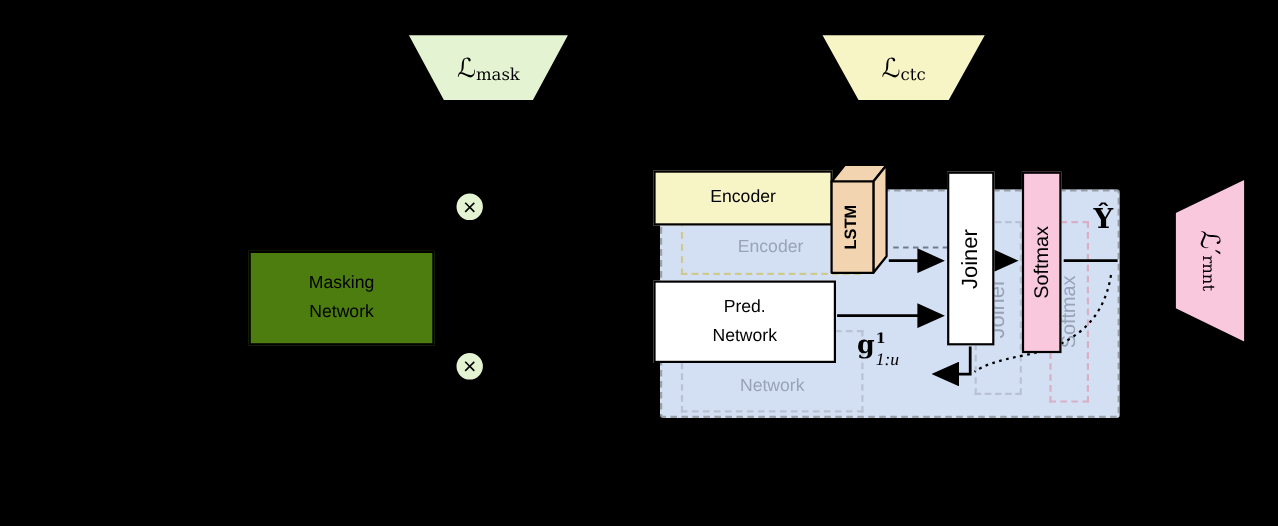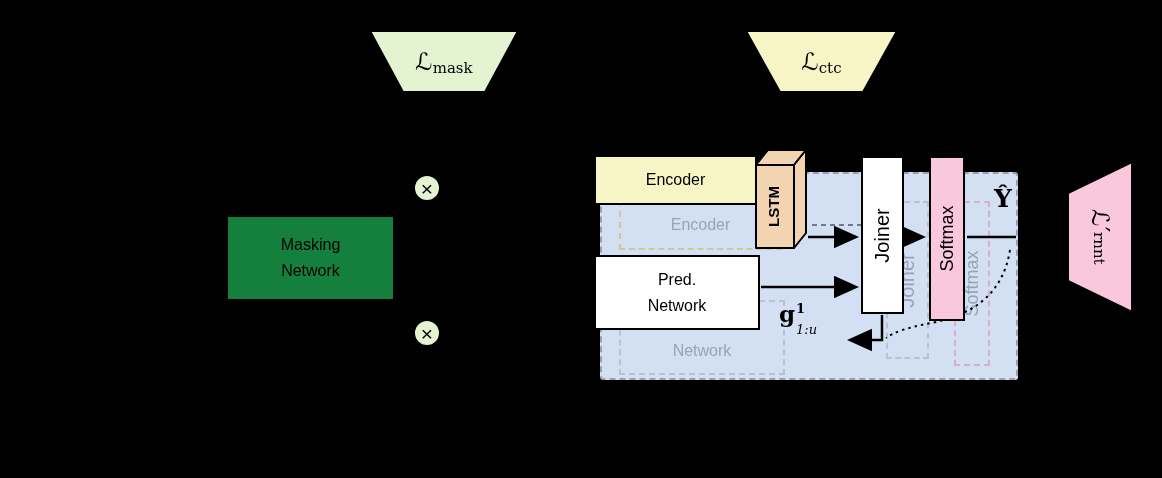--- a/index.html
+++ b/index.html
@@ -44,21 +44,21 @@
     position:absolute; font-family:"DejaVu Serif","DejaVu Sans",serif;
     font-weight:bold; font-size:25px; color:#000; z-index:5;
   }
   .gvec {
     position:absolute; display:inline-flex; align-items:flex-start;
     color:#000; z-index:5; font-family:"DejaVu Serif","DejaVu Sans",serif;
   }
   .gvec .gbase { font-weight:bold; font-size:23px; line-height:1; }
   .gvec .supsub { display:inline-flex; flex-direction:column; justify-content:space-between; height:34px; margin-left:1px; }
   .gvec .gsup { font-weight:bold; font-size:13px; line-height:1; }
-  .gvec .gsub { font-style:italic; font-size:13px; line-height:1; }
+  .gvec .gsub { font-style:italic; font-size:16px; line-height:1;font-family:Liberation Serif, serif; }
   .lstm-text {
     position:absolute; left:0px; top:17px; width:41px; height:86px;
     display:flex; align-items:center; justify-content:center; z-index:5;
   }
   .lstm-text span { transform:rotate(-90deg); font-weight:bold; font-size:15px; color:#000; white-space:nowrap; }
   .rot-cw { transform:rotate(90deg); white-space:nowrap; display:inline-flex; align-items:flex-start; }
 </style>
 </head>
 <body>
 
@@ -77,21 +77,21 @@
   <div class="trap" style="left:744px; top:29px; width:155px; height:65px;">
     <svg width="155" height="65">
       <polygon points="2,2 153,2 119,63 36,63" fill="#f7f4c6" stroke="#000" stroke-width="2"></polygon>
     </svg>
     <div class="trap-label">
       <span class="msym">ℒ</span>
         <span class="msub">ctc</span>
     </div>
   </div>
 
-  <div class="box lbl20 z4" style="left:226px; top:215px; width:169px; height:86px; background:#15803d;">
+  <div class="box lbl20 z4" style="left:226px; top:228px; width:169px; height:86px; background:#4d7c0f;">
     <span>Masking</span>
     <span>Network</span>
   </div>
 
   <div class="otimes" style="left:413px; top:174px;">
     <span>×</span>
   </div>
   <div class="otimes" style="left:413px; top:319px;">
     <span>×</span>
   </div>

